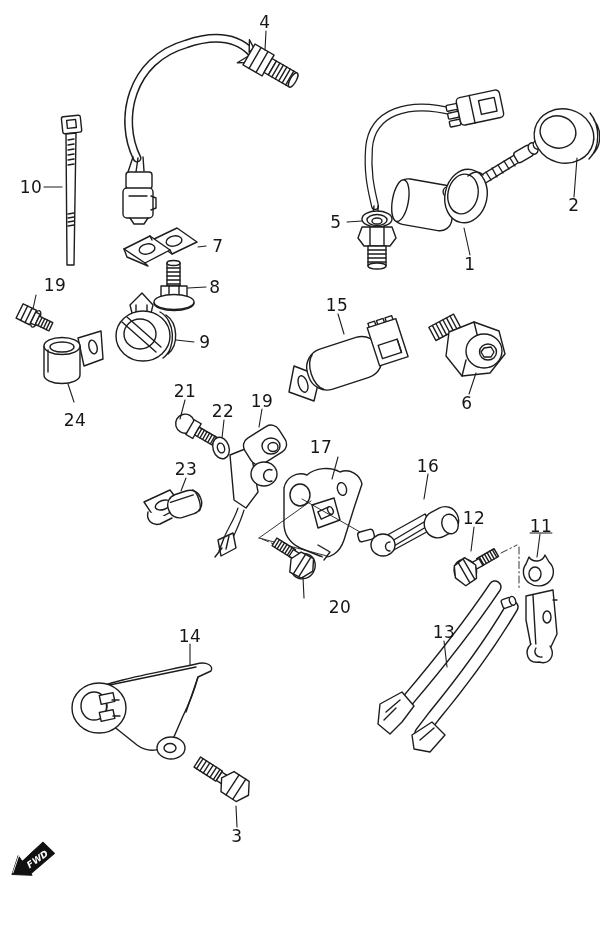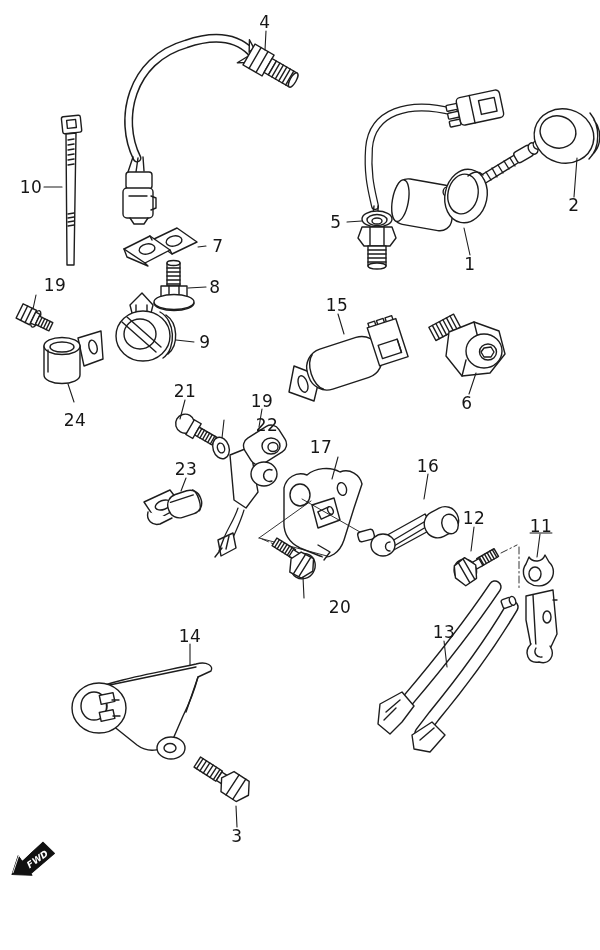--- a/index.html
+++ b/index.html
@@ -348,17 +348,17 @@
 <div class="part-label" style="left:474px;top:518px;">12</div>
 <div class="part-label" style="left:444px;top:632px;">13</div>
 <div class="part-label" style="left:190px;top:636px;">14</div>
 <div class="part-label" style="left:337px;top:305px;">15</div>
 <div class="part-label" style="left:428px;top:466px;">16</div>
 <div class="part-label" style="left:321px;top:447px;">17</div>
 <div class="part-label" style="left:262px;top:401px;">19</div>
 <div class="part-label" style="left:48px;top:285px;margin-left:7px;">19</div>
 <div class="part-label" style="left:304px;top:607px;margin-left:36px;">20</div>
 <div class="part-label" style="left:185px;top:391px;text-align:right;">21</div>
-<div class="part-label" style="left:223px;top:425px;margin-left:44px;">22</div>
+<div class="part-label" style="left:223px;top:411px;">22</div>
 <div class="part-label" style="left:186px;top:469px;">23</div>
 <div class="part-label" style="left:75px;top:420px;">24</div>
 
 </div>
 
 </body></html>

